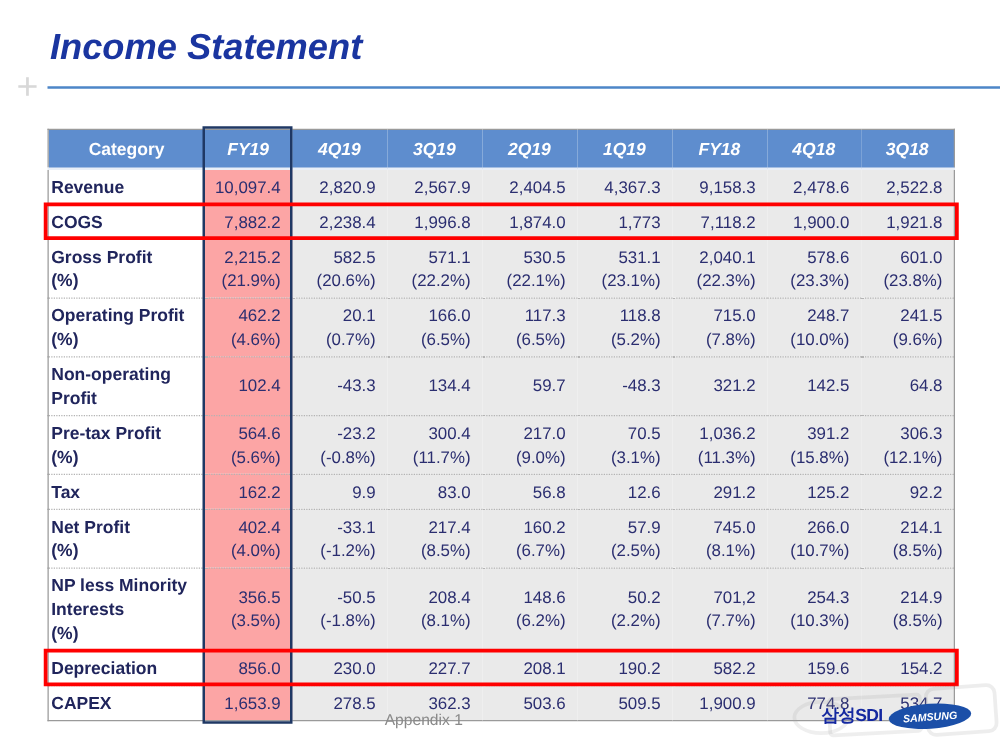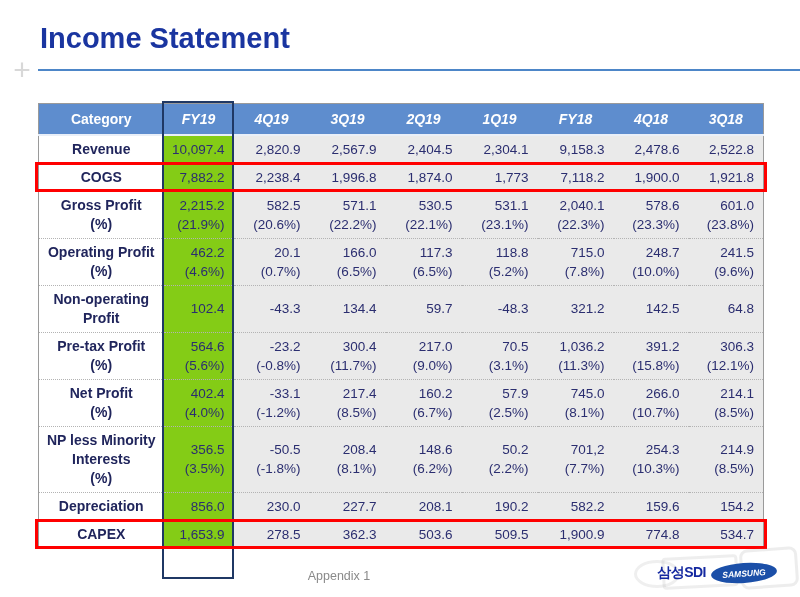--- a/index.html
+++ b/index.html
@@ -1,38 +1,38 @@
 <!DOCTYPE html>
 <html><head>
 <meta charset="utf-8">
 <style>
   html,body{margin:0;padding:0;}
   body{width:800px;height:597px;background:#ffffff;font-family:"Liberation Sans",sans-serif;overflow:hidden;}
   .slide{position:relative;width:800px;height:597px;background:#fff;}
 
   
-  .title{position:absolute;left:40px;top:22px;font-size:29px;font-weight:bold;color:#1A35A0;letter-spacing:0px;}
+  .title{position:absolute;left:40px;top:22px;font-size:29px;font-weight:bold;color:#1A35A0;letter-spacing:0px;font-style:italic;}
   .plus-mark{position:absolute;left:8px;top:56px;width:28px;height:28px;color:#d8d8d8;font-size:30px;font-weight:300;line-height:28px;text-align:center;}
   .title-rule{position:absolute;left:38px;top:69px;width:762px;height:0;border-top:2px solid #4D86C8;}
 
   
   .unit-label{position:absolute;right:37px;top:82px;font-size:12.5px;color:#3a3a3a;margin-top:44px;}
 
   
   .table-wrap{position:absolute;left:38px;top:103px;width:725px;}
   table{border-collapse:collapse;table-layout:fixed;width:725px;background:#fff;}
   th,td{box-sizing:border-box;padding:0;}
   thead th{background:#5E8DCE;color:#ffffff;font-weight:bold;font-size:14px;height:31px;border-bottom:2px solid #E9EFF8;}
   thead th.cat-h{text-align:center;}
   thead th.num-h{text-align:center;font-style:italic;}
   tbody tr{border-bottom:1px dotted #b3b3b3;}
   tbody tr:last-child{border-bottom:none;}
-  td.cat{background:#ffffff;text-align:center;font-weight:bold;color:#20255C;font-size:14px;line-height:19px;vertical-align:middle;padding:4px 2px;}
+  td.cat{background:#ffffff;text-align:left;font-weight:bold;color:#20255C;font-size:14px;line-height:19px;vertical-align:middle;padding:4px 2px;}
   td.num{background:#EAEAEA;text-align:right;color:#2B2E70;font-size:13.5px;line-height:19px;vertical-align:middle;padding:4px 9px 4px 2px;}
-  td.num.fy19{background:#84cc16;}
+  td.num.fy19{background:#fca5a5;}
   table{border:1px solid #9a9a9a;}
 
   
   .fy19-box{position:absolute;border:2.5px solid #1F3864;pointer-events:none;box-sizing:border-box;}
   .red-box{position:absolute;border:3px solid #FF0000;pointer-events:none;box-sizing:border-box;}
 
   
   .footer-appendix{position:absolute;left:0;top:569px;width:678px;text-align:center;font-size:12.5px;color:#8a8a8a;}
   .logo-group{position:absolute;right:22px;top:562px;display:flex;align-items:center;gap:4px;margin-left:40px;}
   .sdi-text{color:#1428A0;font-weight:bold;font-size:14px;letter-spacing:-0.5px;}
@@ -92,21 +92,21 @@
             <td class="num">
               <div>2,820.9</div>
             </td>
             <td class="num">
               <div>2,567.9</div>
             </td>
             <td class="num">
               <div>2,404.5</div>
             </td>
             <td class="num">
-              <div>2,304.1</div>
+              <div>4,367.3</div>
             </td>
             <td class="num">
               <div>9,158.3</div>
             </td>
             <td class="num">
               <div>2,478.6</div>
             </td>
             <td class="num">
               <div>2,522.8</div>
             </td>
@@ -275,20 +275,49 @@
               <div>1,036.2</div>
               <div>(11.3%)</div>
             </td>
             <td class="num">
               <div>391.2</div>
               <div>(15.8%)</div>
             </td>
             <td class="num">
               <div>306.3</div>
               <div>(12.1%)</div>
+            </td>
+          </tr>
+          <tr>
+            <td class="cat">
+              <div>Tax</div>
+            </td>
+            <td class="num fy19">
+              <div>162.2</div>
+            </td>
+            <td class="num">
+              <div>9.9</div>
+            </td>
+            <td class="num">
+              <div>83.0</div>
+            </td>
+            <td class="num">
+              <div>56.8</div>
+            </td>
+            <td class="num">
+              <div>12.6</div>
+            </td>
+            <td class="num">
+              <div>291.2</div>
+            </td>
+            <td class="num">
+              <div>125.2</div>
+            </td>
+            <td class="num">
+              <div>92.2</div>
             </td>
           </tr>
           <tr>
             <td class="cat">
               <div>Net Profit</div>
               <div>(%)</div>
             </td>
             <td class="num fy19">
               <div>402.4</div>
               <div>(4.0%)</div>

